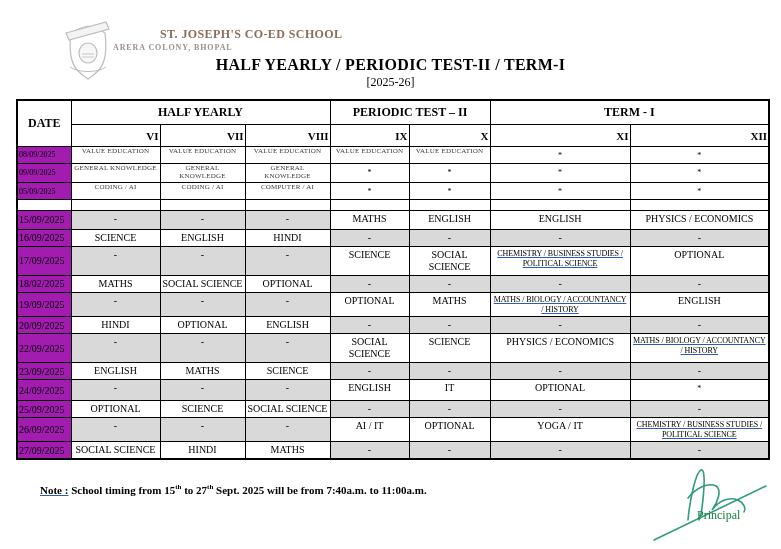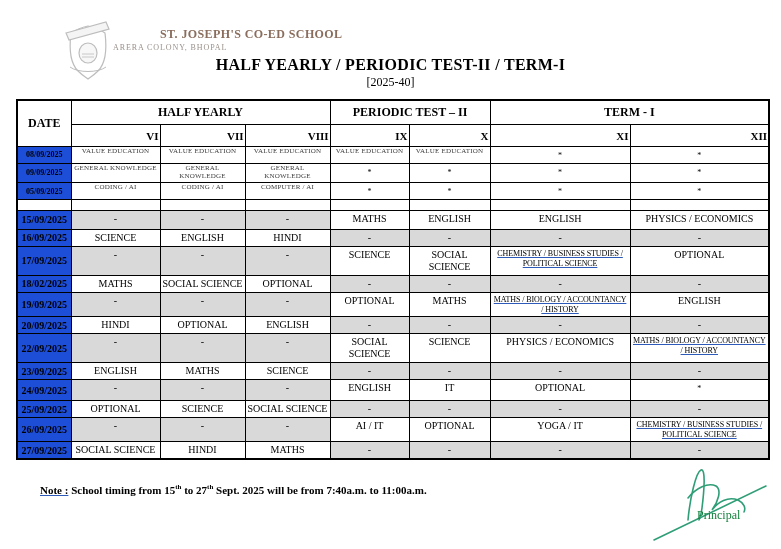--- a/index.html
+++ b/index.html
@@ -3,32 +3,32 @@
 <meta charset="utf-8">
 <style>
   html,body{margin:0;padding:0;}
   body{
     width:781px;height:549px;position:relative;background:#ffffff;
     font-family:"Liberation Serif","DejaVu Serif",serif;color:#000;overflow:hidden;
   }
   
   .logo{position:absolute;left:62px;top:19px;width:52px;height:62px;}
   .school-name{position:absolute;left:112px;top:27px;font-size:12px;font-weight:bold;color:#8a6d5c;letter-spacing:.4px;margin-left:48px;}
-  .school-addr{position:absolute;left:113px;top:43px;font-size:8px;color:#9a918b;letter-spacing:.9px;}
+  .school-addr{position:absolute;left:113px;top:43px;font-size:8px;color:#9a918b;letter-spacing:.9px;font-weight:bold;}
   .doc-title{position:absolute;left:0;top:56px;width:781px;text-align:center;font-size:16px;font-weight:bold;letter-spacing:.3px;}
   .doc-session{position:absolute;left:0;top:75px;width:781px;text-align:center;font-size:12px;}
   
   .tt-wrap{position:absolute;left:16px;top:99px;width:752px;}
   table.tt{border-collapse:collapse;table-layout:fixed;width:752px;}
   table.tt th,table.tt td{border:1px solid #000;overflow:hidden;}
   table.tt{border:2px solid #000;}
   th.grp{font-size:12px;font-weight:bold;height:21px;text-align:center;}
   th.cls{font-size:11px;font-weight:bold;height:19px;text-align:right;}
   th.date-hd{font-size:12px;font-weight:bold;text-align:center;}
-  td.date{background:#1d4ed8;font-weight:bold;font-size:10px;text-align:center;padding:2px 1px;}
+  td.date{background:#a21caf;font-weight:normal;font-size:10px;padding:2px 1px;}
   td.date.sm{font-size:8px;}
   td.cell{font-size:10px;text-align:center;vertical-align:top;padding:2px 2px;line-height:1.2;}
   td.cell.sm{font-size:7px;color:#3c3c3c;letter-spacing:.2px;padding-top:0;}
   td.cell.gray{background:#d9d9d9;}
   td.cell.ul{font-size:8px;letter-spacing:-.1px;}
   td.cell.ul span{text-decoration:underline;text-decoration-color:#2e5bb8;}
   td.dL,th.dL{border-left:5px double #000;}
   tr.sep td{height:8px;border:1px solid #000;}
   tr.r1 td{height:14px;}
   td.cell.star{font-size:8px;padding-top:4px;}
@@ -49,21 +49,21 @@
     <path d="M4,14 L44,3 L47,10 L7,21 Z" fill="#f4f4f4"></path>
     <ellipse cx="26" cy="34" rx="9" ry="10" fill="#f7f7f7"></ellipse>
     <path d="M20,38 h12 M20,35 h12" stroke-width="0.8"></path>
     <path d="M8,48 C16,54 36,54 44,48" stroke-width="1"></path>
   </g>
 </svg>
 
 <div class="school-name">ST. JOSEPH'S CO-ED SCHOOL</div>
 <div class="school-addr">ARERA COLONY, BHOPAL</div>
 <div class="doc-title">HALF YEARLY / PERIODIC TEST-II / TERM-I</div>
-<div class="doc-session">[2025-40]</div>
+<div class="doc-session">[2025-26]</div>
 
 <div class="tt-wrap">
   <table class="tt">
     <colgroup>
       <col style="width:54px">
         <col style="width:89px">
         <col style="width:85px">
         <col style="width:85px">
       <col style="width:79px">
         <col style="width:81px">

